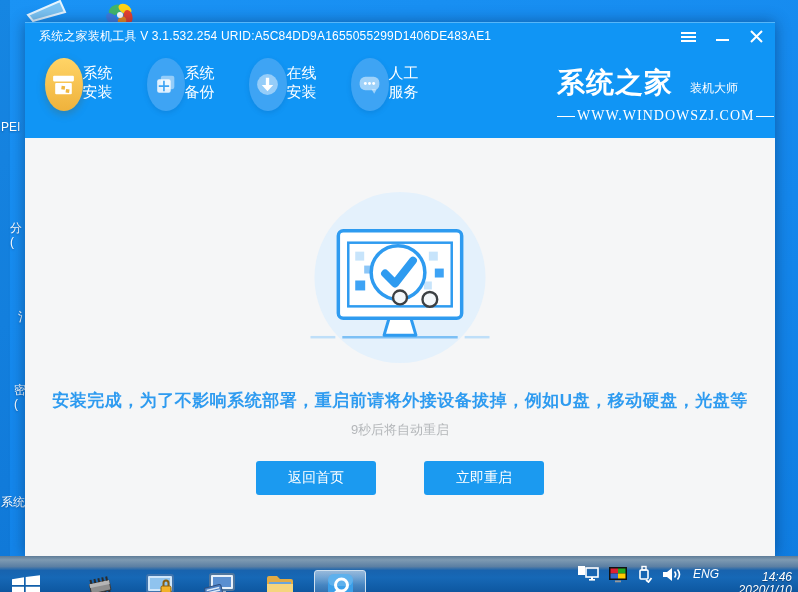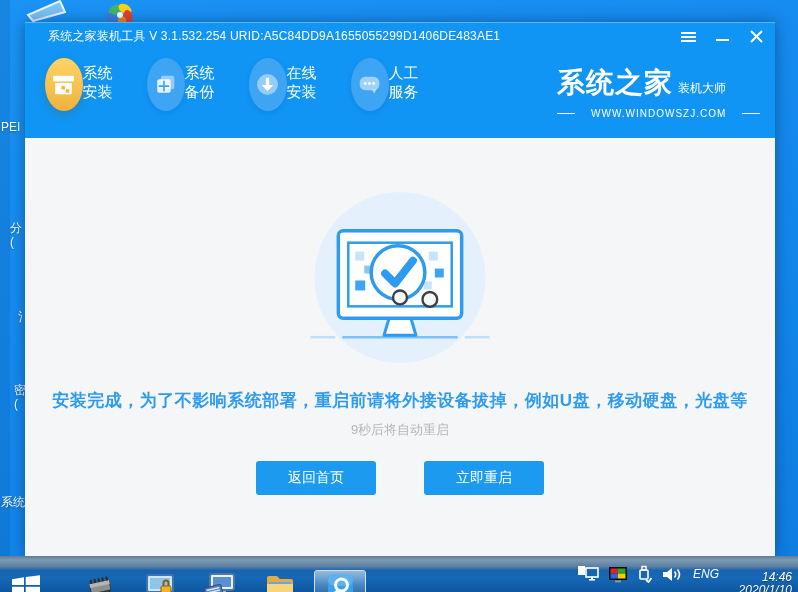--- a/index.html
+++ b/index.html
@@ -17,39 +17,39 @@
   .frag-0 { left:1px;  top:120px; }
   .frag-1 { left:10px; top:220px; }
   .frag-2 { left:10px; top:235px; }
   .frag-3 { left:18px; top:309px; }
   .frag-4 { left:14px; top:382px; }
   .frag-5 { left:14px; top:397px; }
   .frag-6 { left:1px;  top:494px; }
 
   
   .window { position:absolute; left:25px; top:22px; width:750px; height:534px; background:#f5f6f7; box-shadow:0 0 14px rgba(0,30,70,.45); border-top:1px solid #56b6f9; }
-  .titlebar { position:relative; height:27px; background:#1095f5; display:flex; align-items:center; padding-left:23px; }
+  .titlebar { position:relative; height:27px; background:#1095f5; display:flex; align-items:center; padding-left:14px; }
   .titlebar .title { color:#fff; font-size:12px; letter-spacing:.2px; }
   .win-controls { position:absolute; right:10px; top:0; height:27px; display:flex; align-items:center; gap:16px; }
   .ctrl { width:18px; height:18px; display:flex; align-items:center; justify-content:center; cursor:pointer; }
   .menu-bars { width:15px; height:10px; border-top:2px solid #fff; border-bottom:2px solid #fff; position:relative; }
   .menu-bars::after { content:""; position:absolute; left:0; top:2px; width:15px; height:2px; background:#fff; }
   .min-bar { width:13px; height:2px; background:#fff; margin-top:6px; }
 
   .navbar { position:relative; height:88px; background:#1095f5; display:flex; padding-left:20px; }
   .nav-item { width:80px; margin-right:22px; display:flex; flex-direction:row; align-items:flex-start; padding-top:8px; cursor:pointer; }
   .nav-circle { width:53px; height:53px; border-radius:50%; background:#3ea4f4; display:flex; align-items:center; justify-content:center; box-shadow:0 2px 5px rgba(8,70,140,.18); }
   .nav-item.active .nav-circle { background:linear-gradient(180deg,#ffd466 0%,#efb23c 100%); box-shadow:0 3px 8px rgba(120,80,0,.28); }
   .nav-label { margin-top:6px; color:#fff; font-size:15px; }
 
   .logo { position:absolute; left:532px; top:14px; width:200px; color:#fff; }
-  .logo-row { display:flex; align-items:baseline; }
+  .logo-row { display:flex; align-items:baseline;gap:12px; }
   .logo-brand { font-size:28px; font-weight:bold; letter-spacing:1px; }
   .logo-suffix { font-size:12px; margin-left:5px; }
-  .logo-site { margin-top:6px; font-size:10px; letter-spacing:1px; display:flex; align-items:center; gap:16px; }
+  .logo-site { margin-top:6px; font-size:14px; letter-spacing:1px; display:flex; align-items:center; gap:2px;font-family:Liberation Serif, serif; }
   .logo-site .dash { flex:0 0 18px; height:1px; background:#fff; }
 
   .content { position:relative; height:357px; display:flex; flex-direction:column; align-items:center; }
   .illus { margin-top:48px; }
   .msg { margin-top:16px; color:#2e9bf0; font-size:17px; font-weight:600; letter-spacing:.5px; }
   .countdown { margin-top:9px; color:#b3b6b9; font-size:13px; }
   .btn-row { margin-top:22px; display:flex; gap:48px; }
   .btn { width:120px; height:34px; background:#1b9af0; color:#fff; font-size:14px; border:none; border-radius:3px; cursor:pointer; font-family:inherit; }
 
   

